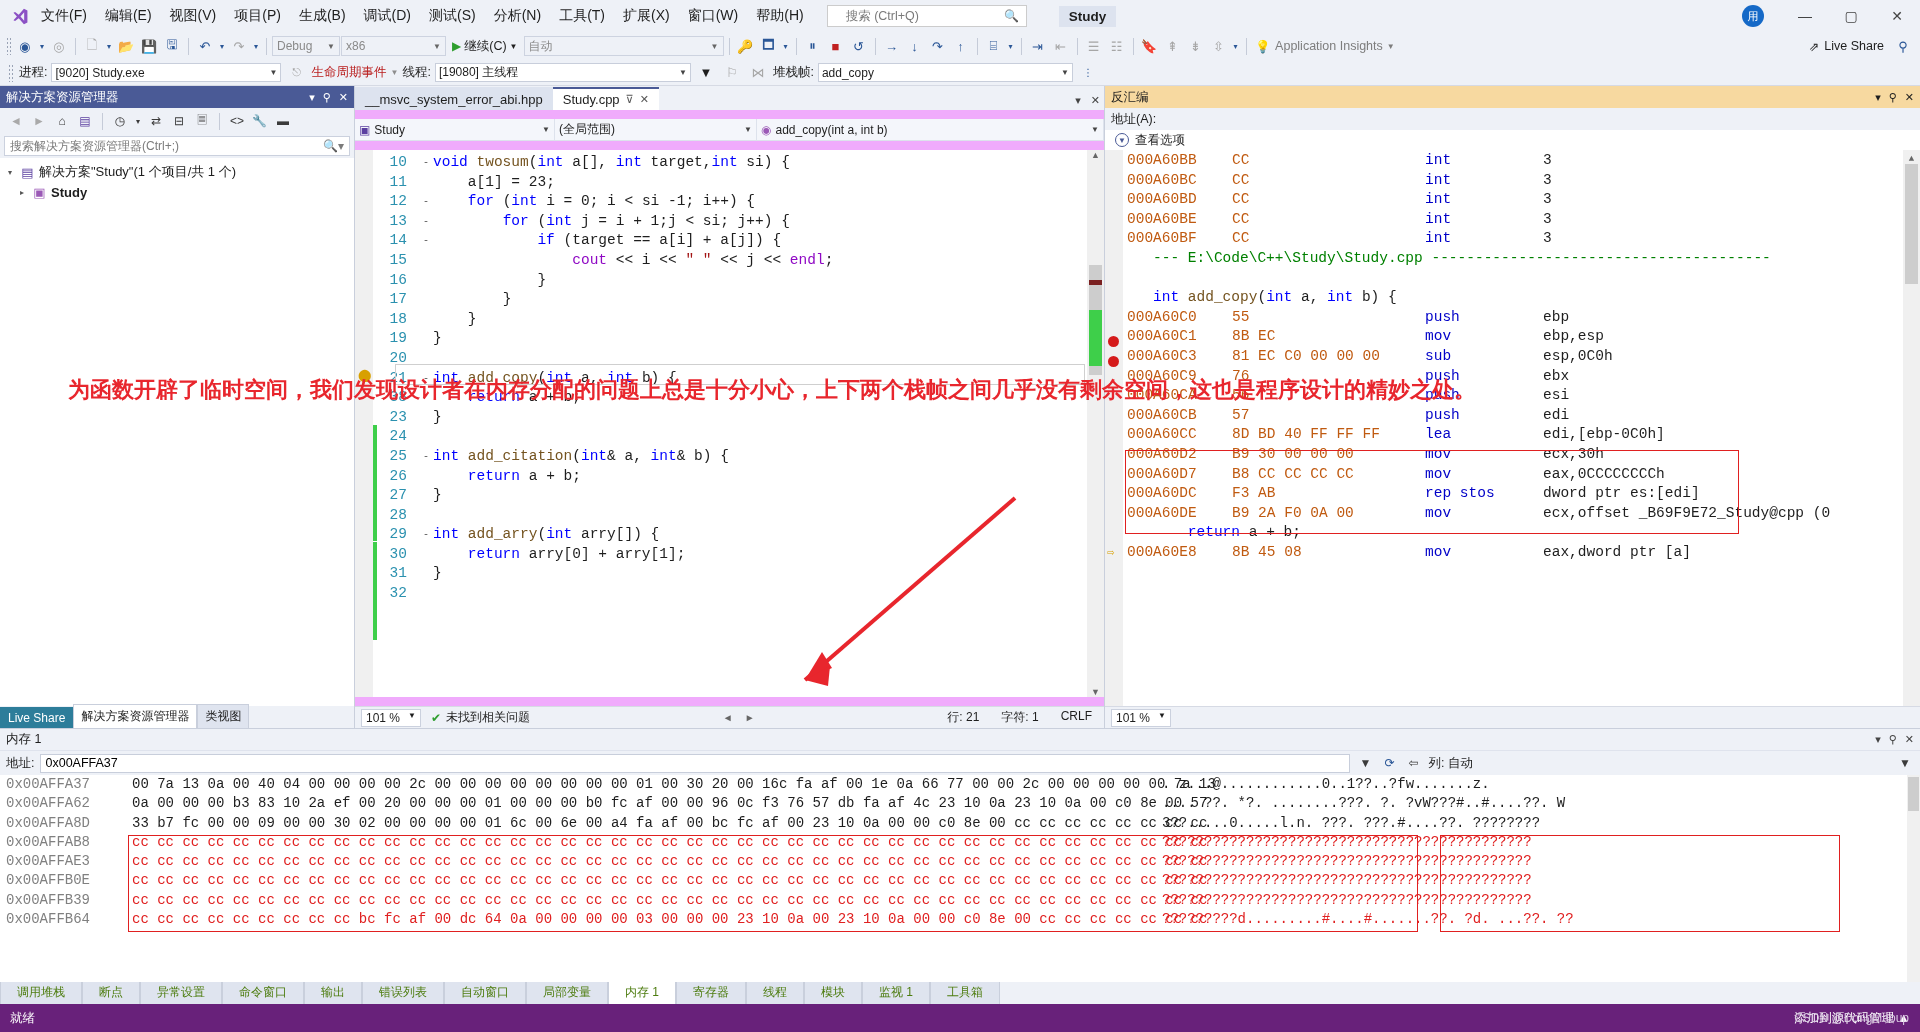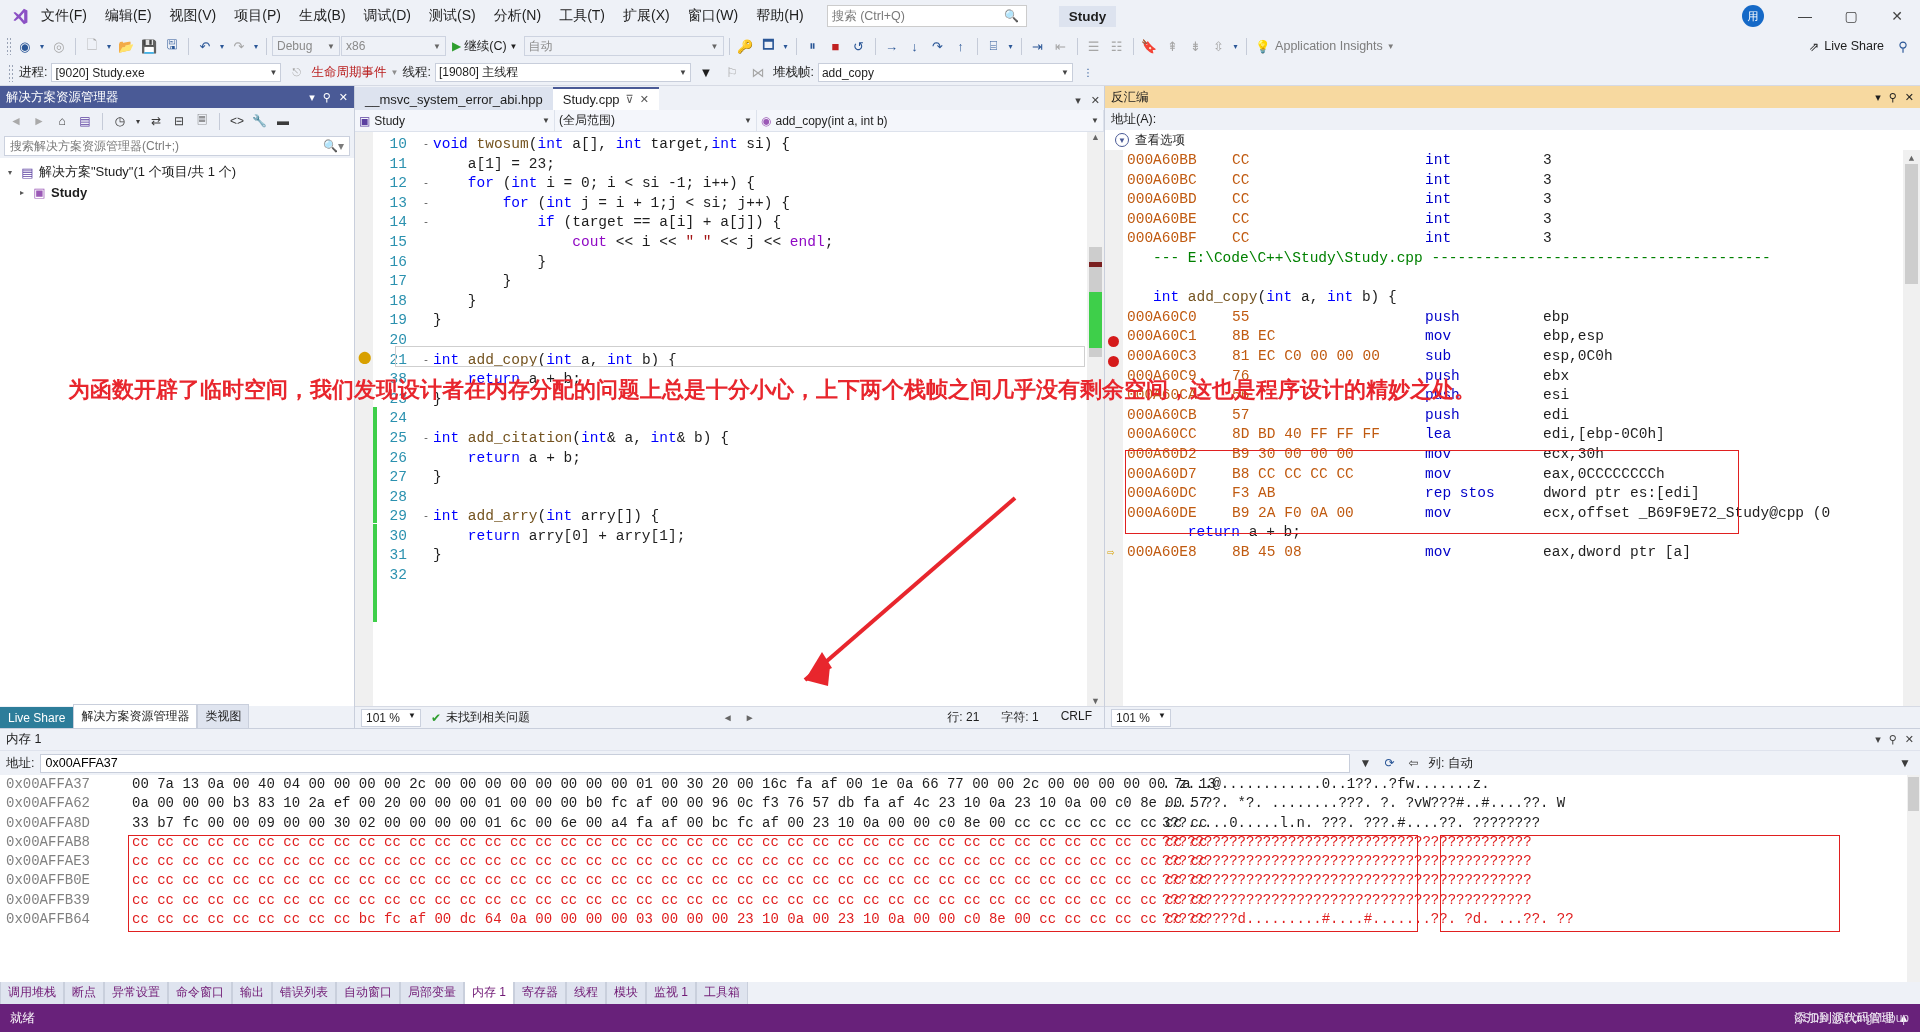--- a/index.html
+++ b/index.html
@@ -18,21 +18,21 @@
     height:32px; display:flex; align-items:center;
     background:#eef1f7; padding-left:6px; position:relative;
   }
   .vs-logo { width:26px; height:26px; display:flex; align-items:center; justify-content:center; }
   .vs-logo svg { width:19px; height:19px; }
   .menu-item {
     padding:4px 9px; font-size:14px; color:#1e1e1e; cursor:default; white-space:nowrap;
   }
   .search-box {
     margin-left:14px; width:200px; height:22px; background:#fff; border:1px solid #ccc;
-    display:flex; align-items:center; padding:0 4px; font-size:12.5px; color:#7a7a7a;
+    display:flex; align-items:center; padding:0 18px; font-size:12.5px; color:#7a7a7a;
     position:relative;
     text-align:center;
   }
   .search-box .si { position:absolute; right:6px; color:#555; font-size:12px; }
   .title-chip {
     margin-left:32px; font-size:13.5px; font-weight:bold; color:#1e1e1e;
     background:#dde3ef; padding:3px 10px;
   }
   .win-ctl { position:absolute; right:0; top:0; height:32px; display:flex; align-items:center; }
   .win-ctl .avatar {
@@ -99,21 +99,21 @@
   }
   .sln-tree { flex:1; background:#fff; padding-top:4px; font-size:13px; }
   .tree-row { display:flex; align-items:center; gap:4px; padding:2px 4px; height:20px; }
   .tree-row .exp { width:12px; font-size:8px; color:#555; text-align:center; }
   .tree-row .ti { width:15px; height:14px; display:flex; align-items:center; justify-content:center; }
   .sln-footer-tabs { height:22px; display:flex; align-items:flex-end; background:#eef1f7; gap:0; }
   .ftab { font-size:12px; padding:3px 7px; color:#1e1e1e; background:#dfe4ef; border:1px solid #c9cfdc; border-bottom:none;}
   .ftab.ls { background:#2d7d9a; color:#fff; border-color:#2d7d9a; }
 
   
-  .editor { width:750px; display:flex; flex-direction:column; background:#f0abfc; border-right:1px solid #c9cfdc; }
+  .editor { width:750px; display:flex; flex-direction:column; background:#f0abfc; border-right:1px solid #c9cfdc;gap:9px; }
   .ed-tabs { height:24px; display:flex; align-items:flex-end; background:#eef1f7; position:relative; }
   .ed-tab {
     font-size:13px; padding:4px 10px 4px 10px; background:#dde3ef; color:#1e1e1e;
     display:flex; align-items:center; gap:6px; height:23px; border-top:2px solid transparent;
   }
   .ed-tab.active { background:#fff; border-top:2px solid #4a5a96; }
   .ed-tab .x { font-size:11px; color:#555; }
   .ed-tab .pin { font-size:11px; color:#555; }
   .ed-tabs .rs { position:absolute; right:4px; bottom:3px; display:flex; gap:10px; font-size:11px; color:#444; }
   .ed-navbar { height:22px; display:flex; background:#f4f6fb; border-bottom:1px solid #dde2ec; }
@@ -196,21 +196,21 @@
     font-family:"Liberation Mono", monospace; font-size:14px; line-height:19.3px; }
   .mrow { display:flex; height:19.3px; white-space:pre; padding-left:6px; }
   .maddr { color:#808080; width:126px; flex:none; }
   .mhex { color:#1e1e1e; flex:none; width:1020px; }
   .mhex.cc { color:#e02020; }
   .mascii { color:#1e1e1e; padding-left:10px; }
   .mascii.cc { color:#e02020; }
   .mem-scroll { position:absolute; right:0; top:0; width:13px; height:100%; background:#f0f0f0; }
   .mem-scroll .thumb { position:absolute; left:1px; top:2px; width:11px; height:34px; background:#cdcdcd; }
   .mem-tabs { height:22px; display:flex; align-items:flex-end; background:#eef1f7; }
-  .mtab { font-size:12px; padding:3px 7px; background:#dfe4ef; border:1px solid #c9cfdc; border-bottom:none; color:#701a75; }
+  .mtab { font-size:12px; padding:3px 16px; background:#dfe4ef; border:1px solid #c9cfdc; border-bottom:none; color:#4d7c0f; }
   .mtab.active { background:#fff; }
 
   
   .statusbar { position:absolute; left:0; bottom:0; width:1920px; height:28px; background:#68217a;
     color:#fff; display:flex; align-items:center; padding:0 10px; font-size:12.5px; }
   .statusbar .right { margin-left:auto; display:flex; align-items:center; gap:6px; }
 
   
   .annot {
     position:absolute; color:#e8262d; font-size:22px; font-weight:bold; white-space:nowrap;

